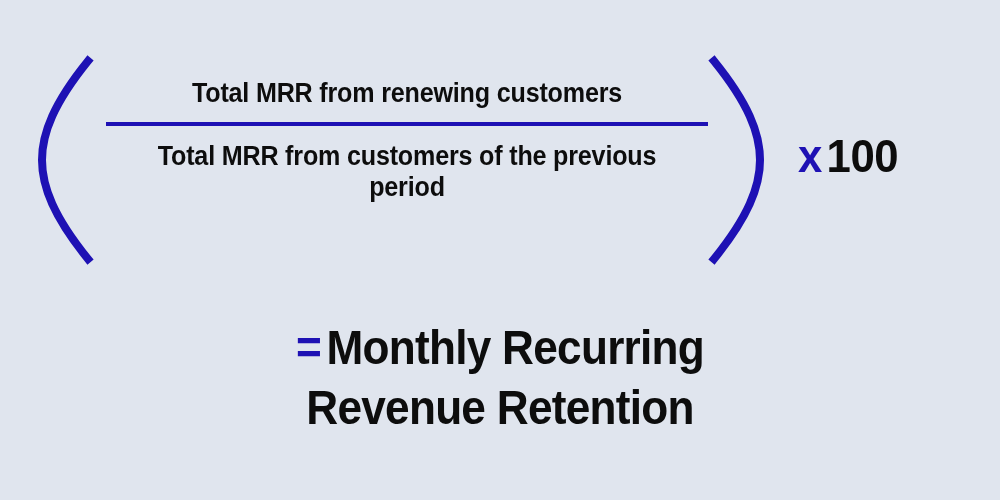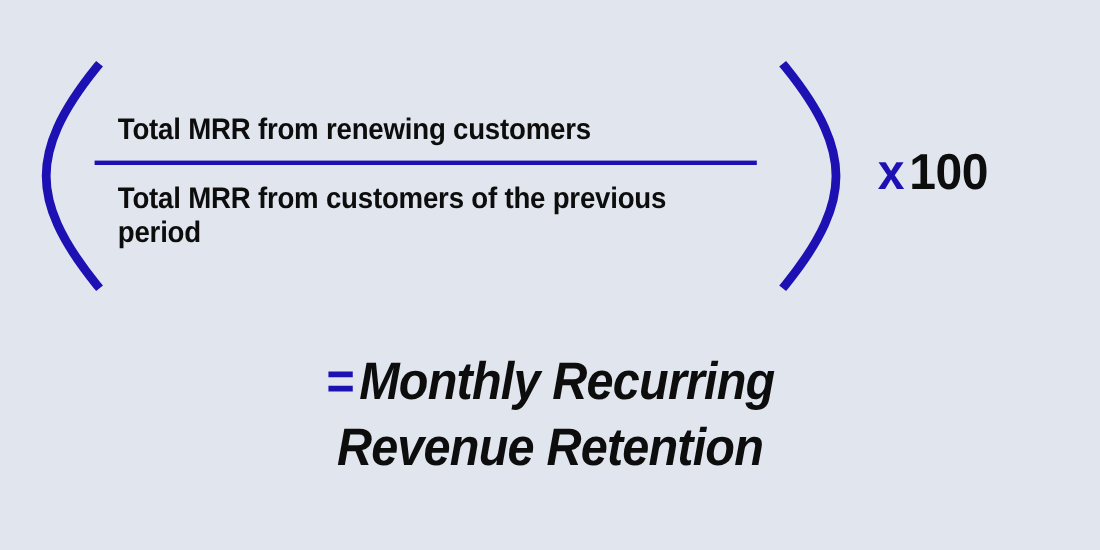--- a/index.html
+++ b/index.html
@@ -29,24 +29,24 @@
     top: 55px;
     width: 60px;
     height: 210px;
     overflow: visible;
   }
   .paren-left  { left: 36px; }
   .paren-right { left: 706px; }
 
   .fraction-block {
     position: absolute;
-    left: 86px;
+    left: 106px;
     top: 78px;
     width: 602px;
-    margin-top: 24px;
+    text-align: center;
   }
 
   .numerator, .denominator {
     color: #0d0d0d;
     font-weight: bold;
     font-size: 27px;
     line-height: 31px;
     letter-spacing: -0.2px;
     transform: scaleX(0.93);
     transform-origin: center center;
@@ -89,21 +89,20 @@
     margin-left: 5px;
   }
 
   
   .result-block {
     position: absolute;
     left: 0;
     top: 318px;
     width: 1000px;
     text-align: center;
-    font-style: italic;
   }
   .result-text {
     display: inline-block;
     max-width: 520px;
     font-size: 48px;
     font-weight: bold;
     line-height: 60px;
     letter-spacing: -0.8px;
     color: #0d0d0d;
     transform: scaleX(0.92);

